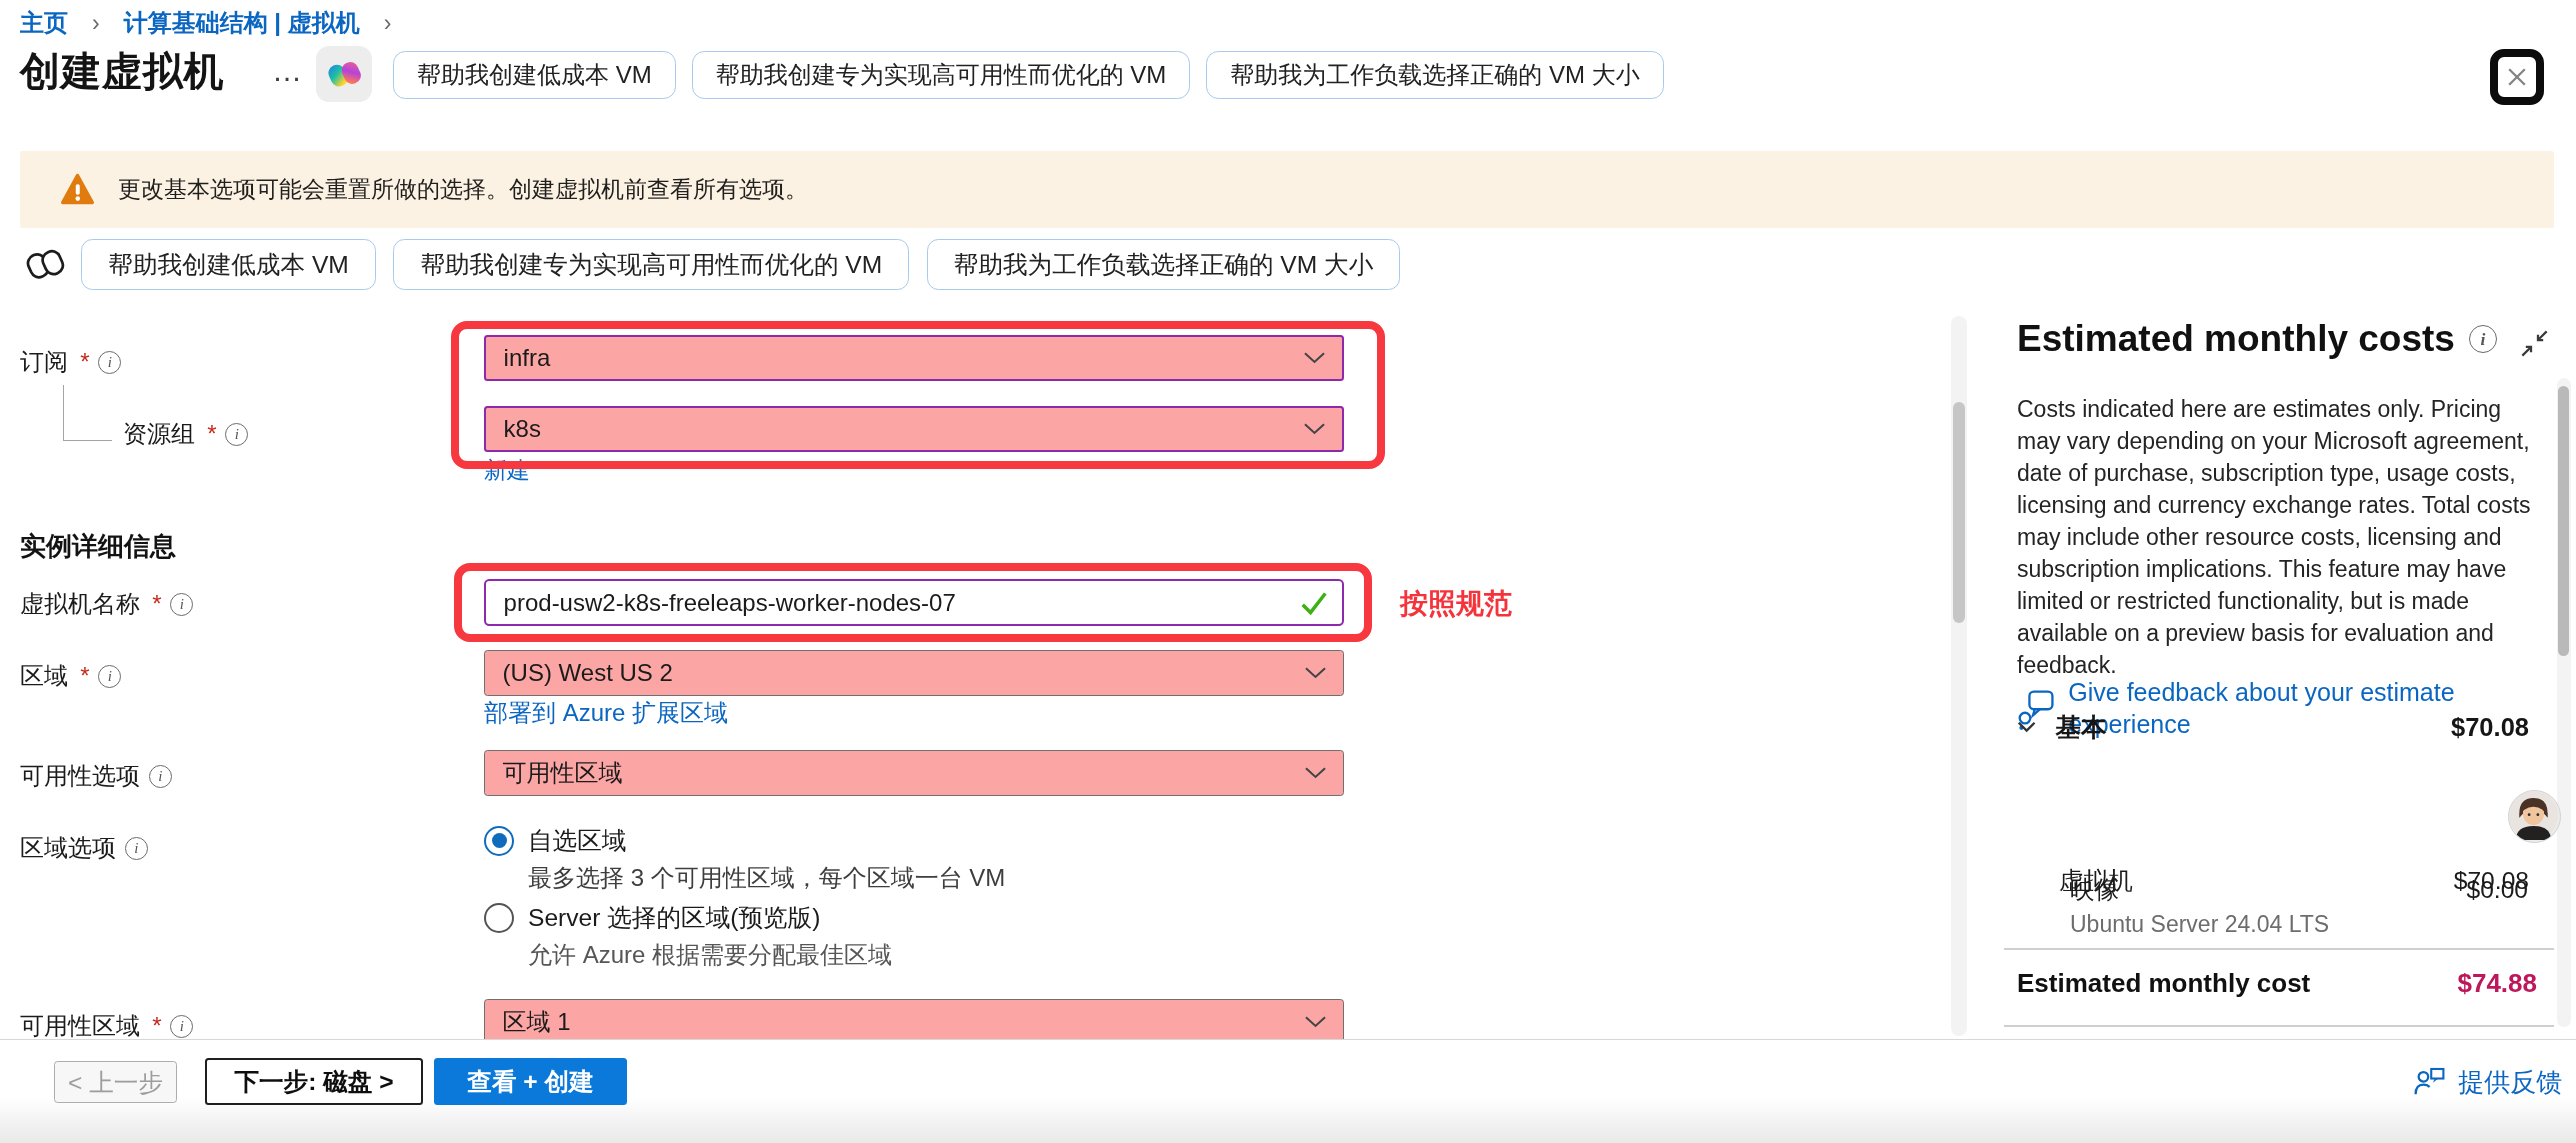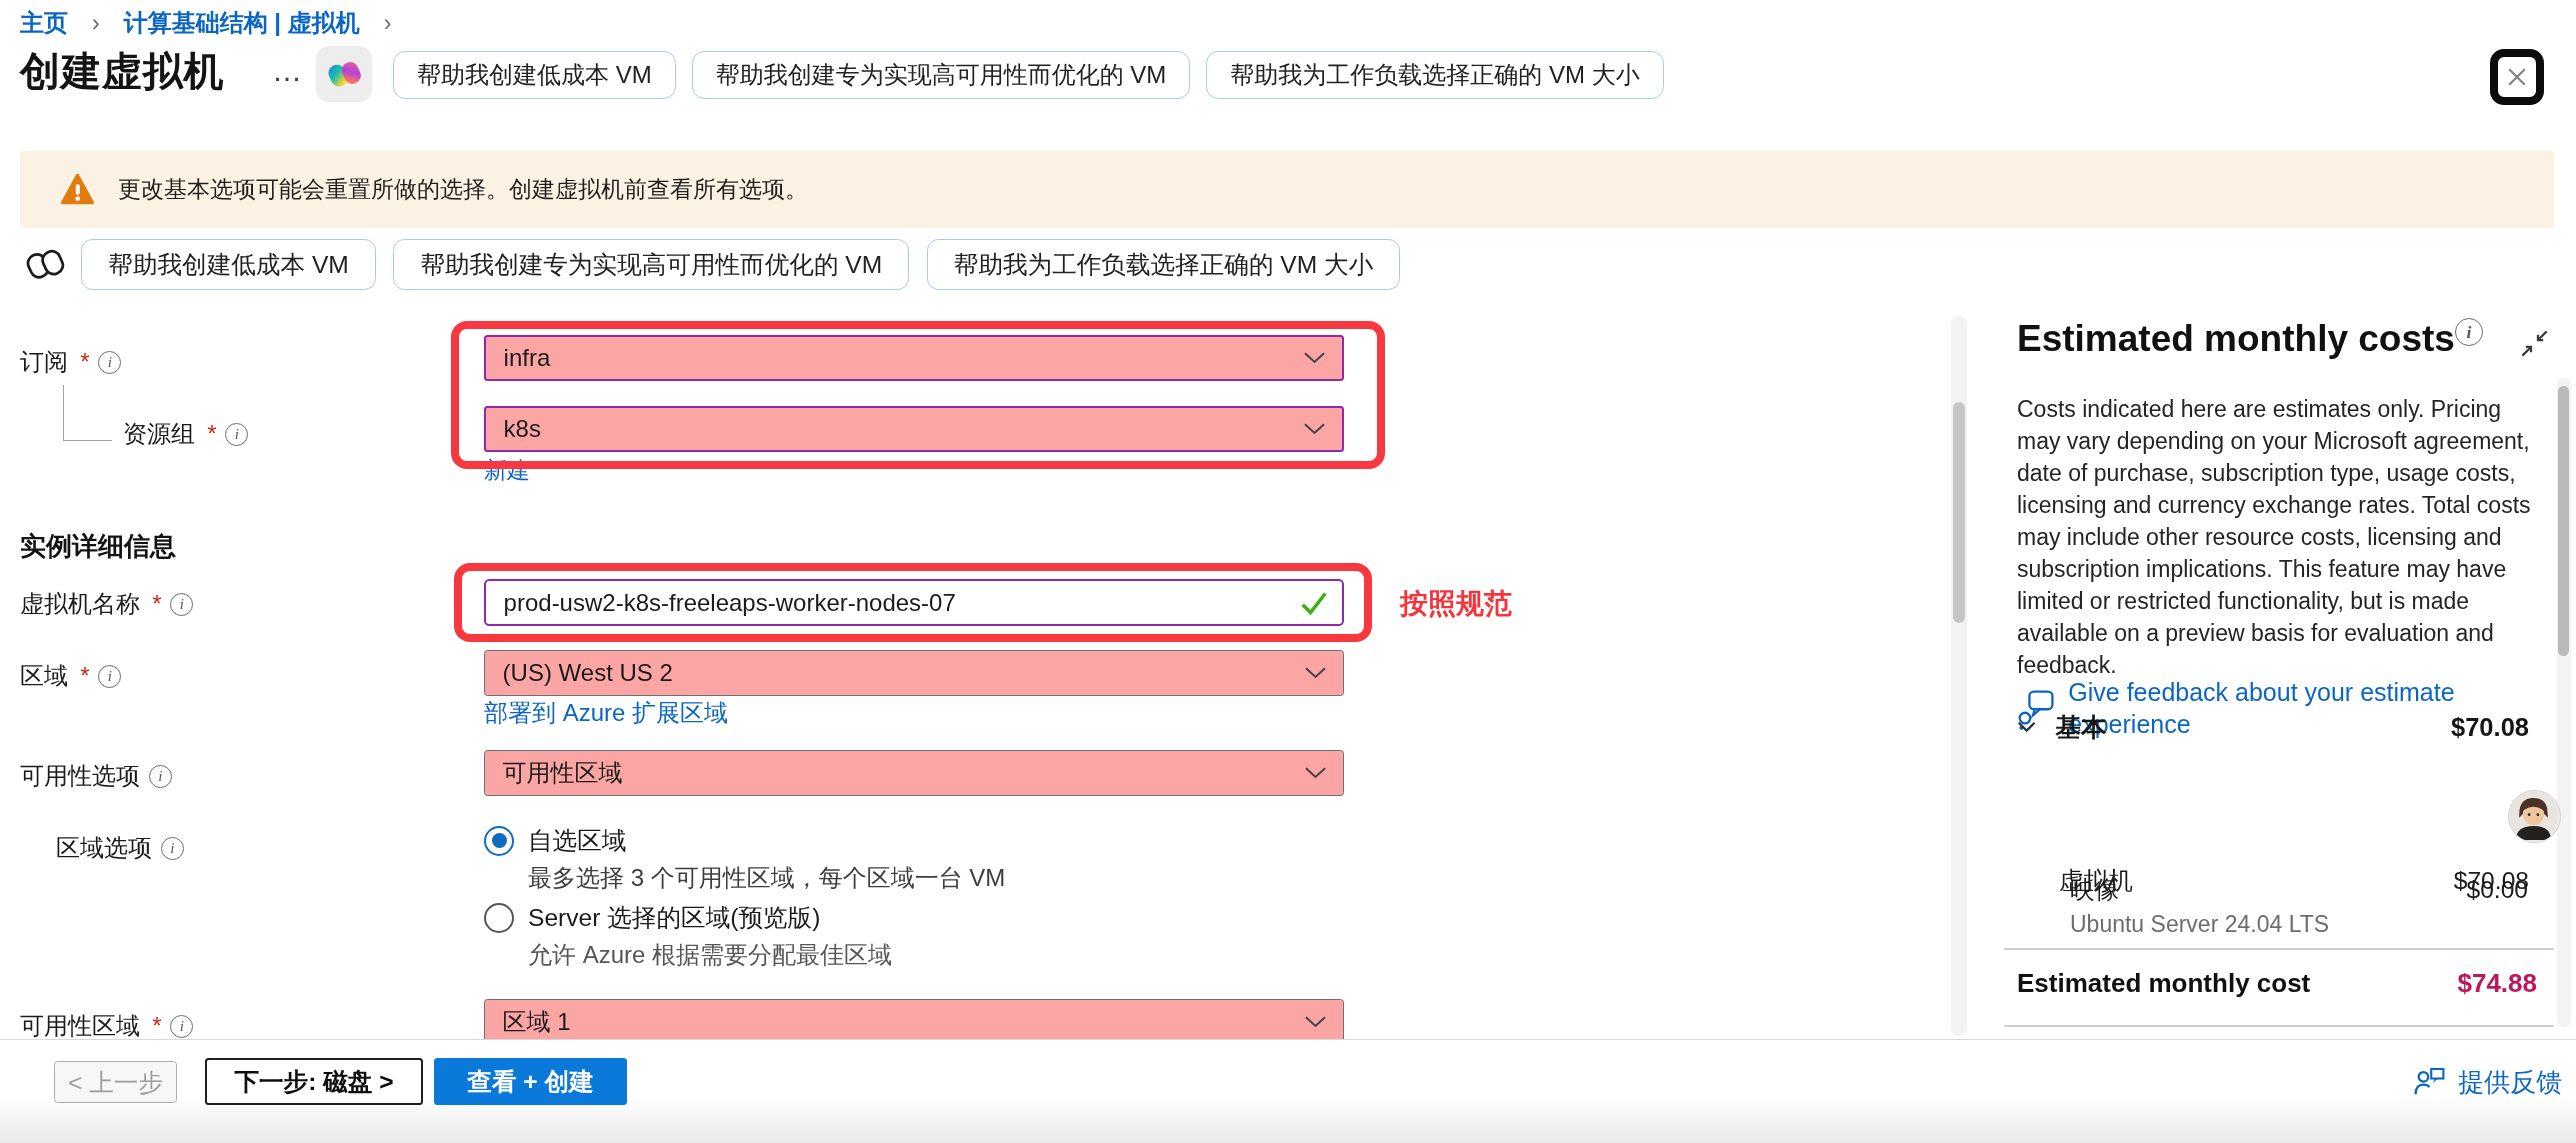--- a/index.html
+++ b/index.html
@@ -56,21 +56,21 @@
   .radio-outer.off { border:2.6px solid #545454; }
   .radio-dot { width:15px; height:15px; border-radius:50%; background:#0f6cbd; }
   .radio-lbl { font-size:24.6px; color:#1b1b1b; }
   .radio-desc { position:absolute; left:528px; font-size:24px; color:#3e3e3e; }
 
   
   .sb-track { position:absolute; background:#f3f3f3; border-radius:8px; }
   .sb-thumb { position:absolute; background:#c6c6c6; border-radius:7px; }
 
   
-  .panel-title { position:absolute; left:2017px; top:318px; font-size:37px; font-weight:700; color:#111; display:flex; }
+  .panel-title { position:absolute; left:2017px; top:318px; font-size:37px; font-weight:700; color:#111; display:flex; align-items:center; gap:14px; }
   .collapse-ic { position:absolute; left:2518px; top:327px; cursor:pointer; }
   .panel-desc { position:absolute; left:2017px; top:393px; width:530px; font-size:23px; line-height:32px; color:#242424; }
   .panel-fb { position:absolute; left:2017px; top:676px; width:527px; display:flex; gap:12.3px; }
   .panel-fb-text { font-size:25px; line-height:32px; color:#0b66c2; cursor:pointer; width:457px; }
   .cost-row { position:absolute; left:2017px; width:512px; display:flex; justify-content:space-between; align-items:center; }
   .cost-label-b { font-size:25.5px; font-weight:700; color:#161616; }
   .cost-val-b { font-size:25.5px; font-weight:700; color:#161616; }
   .cost-label { font-size:24.6px; color:#1b1b1b; }
   .cost-val { font-size:24.6px; color:#1b1b1b; }
   .cost-sub { position:absolute; left:2070px; top:911px; font-size:23px; color:#6d6d6d; }
@@ -212,21 +212,21 @@
     <span>可用性选项</span>
     <span class="info-ic">i</span>
   </div>
   <div class="dd dd-gray" style="top:750px;">
     <span>可用性区域</span>
     <svg class="chev" width="23" height="13" viewBox="0 0 26 15">
       <polyline points="2,2 13,12 24,2" fill="none" stroke="#444" stroke-width="2.4"></polyline>
     </svg>
   </div>
 
-  <div class="lbl" style="left:20px; top:832px;margin-left:36px;">
+  <div class="lbl" style="left:20px; top:832px;">
     <span>区域选项</span>
     <span class="info-ic">i</span>
   </div>
   <div class="radio-row" style="top:824px;">
     <span class="radio-outer">
         <span class="radio-dot"></span>
       </span>
     <span class="radio-lbl">自选区域</span>
   </div>
   <div class="radio-desc" style="top:862px;">最多选择 3 个可用性区域，每个区域一台 VM</div>

